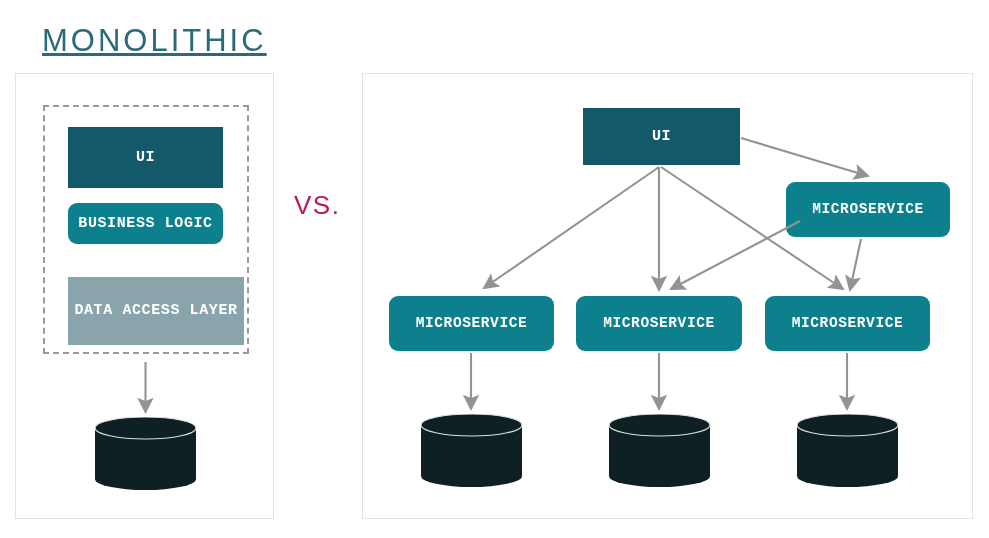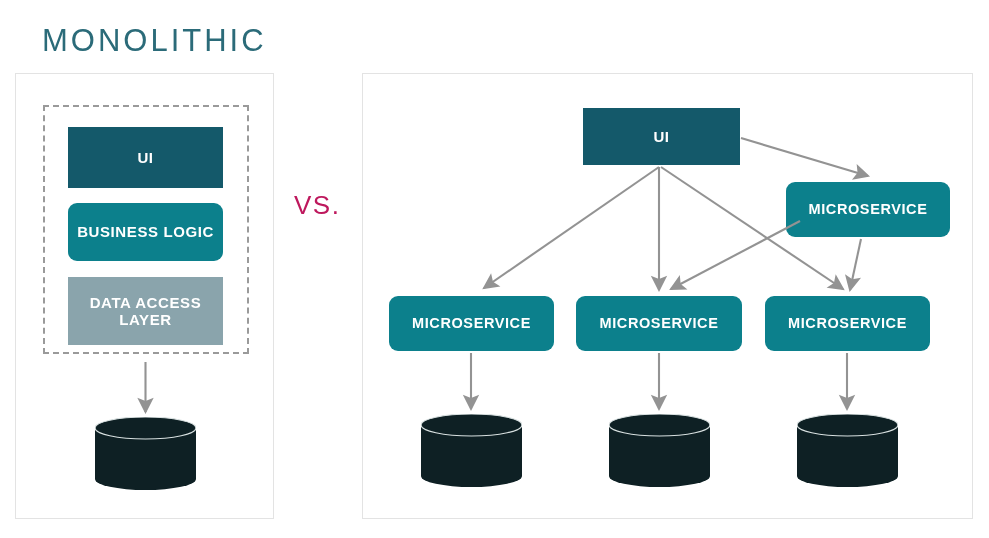--- a/index.html
+++ b/index.html
@@ -21,20 +21,21 @@
   
   .section-title {
     position: absolute;
     color: #2b6b79;
     font-family: "Liberation Sans", sans-serif;
     font-size: 31px;
     font-weight: 300;
     letter-spacing: 3.0px;
     white-space: nowrap;
     line-height: 1;
+    text-decoration: underline;
     -webkit-font-smoothing: antialiased;
   }
   #title-monolithic { left: 42px; top: 25px; }
   #title-microservices { left: 527px; top: 25px; }
 
   .vs-label {
     position: absolute;
     left: 294px;
     top: 192px;
     color: #be185d;
@@ -67,33 +68,33 @@
 
   
   .box {
     position: absolute;
     box-sizing: border-box;
     display: flex;
     align-items: center;
     justify-content: center;
     text-align: center;
     color: #ffffff;
-    font-family: Liberation Sans, sans-serif;
+    font-family: Liberation Mono, monospace;
     font-weight: bold;
     letter-spacing: 0.6px;
     line-height: 1.15;
   }
   .box.dark   { background: #14596a; }
   .box.teal   { background: #0c808c; border-radius: 9px; }
   .box.slate  { background: #8aa4ac; }
 
   
   #mono-ui       { left: 68px;  top: 127px; width: 155px; height: 61px;  font-size: 15px; }
-  #mono-business { left: 68px;  top: 203px; width: 155px; height: 58px;  font-size: 15px; }
-  #mono-data     { left: 68px;  top: 277px; width: 155px; height: 68px;  font-size: 15px; }
+  #mono-business { left: 68px;  top: 203px; width: 155px; height: 41px;  font-size: 15px; }
+  #mono-data     { left: 68px;  top: 277px; width: 176px; height: 68px;  font-size: 15px; }
 
   
   #ms-ui    { left: 583px; top: 108px; width: 157px; height: 57px; font-size: 15px; }
   #ms-right { left: 786px; top: 182px; width: 164px; height: 55px; font-size: 14.5px; }
   #ms-a     { left: 389px; top: 296px; width: 165px; height: 55px; font-size: 14.5px; }
   #ms-b     { left: 576px; top: 296px; width: 166px; height: 55px; font-size: 14.5px; }
   #ms-c     { left: 765px; top: 296px; width: 165px; height: 55px; font-size: 14.5px; }
 
   
   .cylinder {

